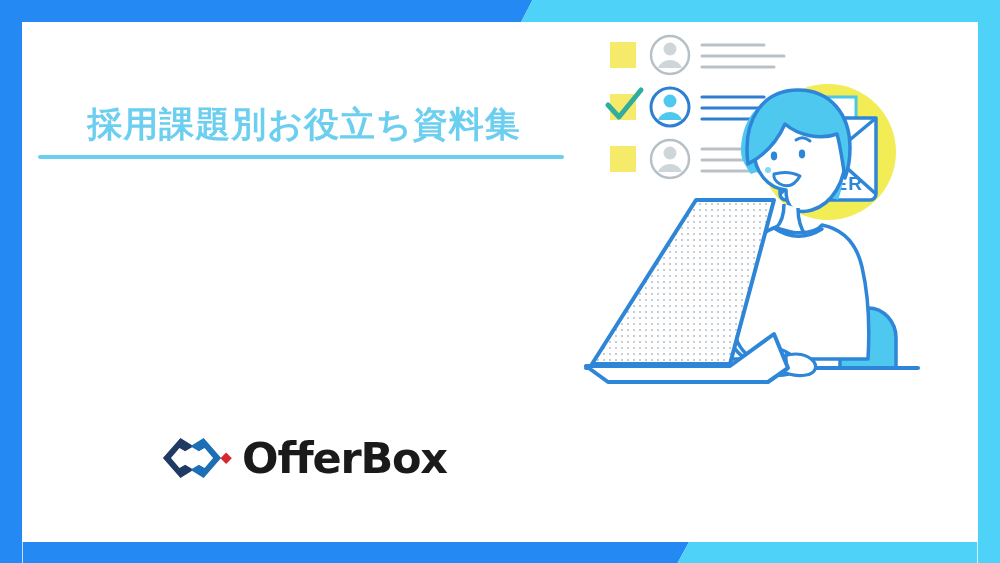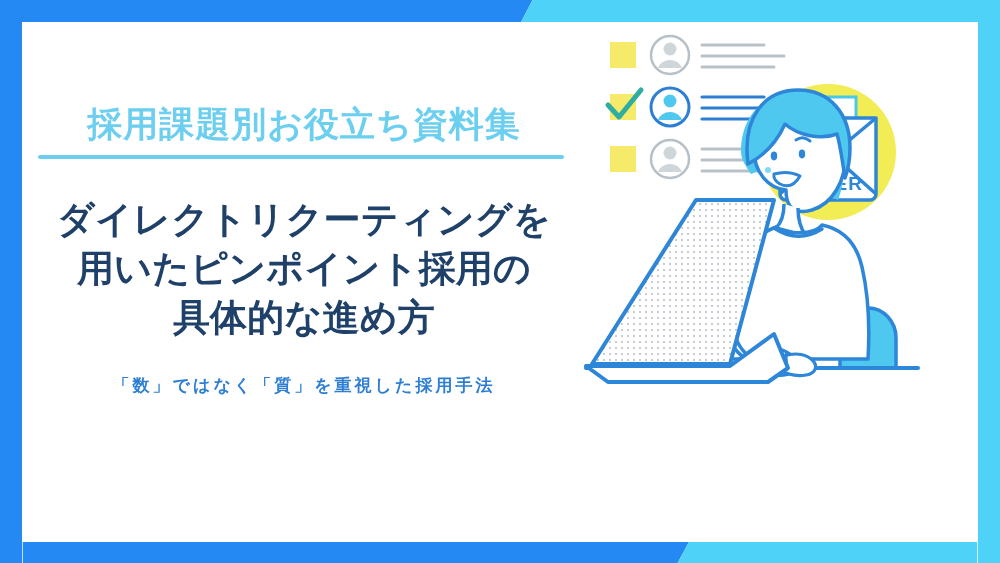--- a/index.html
+++ b/index.html
@@ -139,28 +139,33 @@
   </div>
 
   <div class="card">
 
     <div class="left-col">
 
       <div class="eyebrow">採用課題別お役立ち資料集</div>
 
       <div class="divider"></div>
 
-      <div class="headline">
-        <div>ダイレクトリクーティングを</div>
-        <div>用いたピンポイント採用の</div>
-        <div>具体的な進め方</div>
+
+
+      <div class="logo">
+        <svg class="logo-mark" viewBox="0 0 76 46">
+
+          <path d="M20.5,2 L34.5,10.5 L25.5,16 L19.5,12.5 L10.5,23 L19.5,33.5 L25.5,30 L34.5,35.5 L20.5,44 L2,23 Z" fill="#1f3a63"></path>
+
+          <path d="M45,2 L63.5,23 L45,44 L31,35.5 L40,30 L46,33.5 L55,23 L46,12.5 L40,16 L31,10.5 Z" fill="#1c6fb5"></path>
+
+          <rect x="64.5" y="19" width="8.5" height="8.5" transform="rotate(45 68.75 23.25)" fill="#d9262e"></rect>
+        </svg>
+        <span class="logo-word">OfferBox</span>
       </div>
-
-      <div class="subhead">「数」ではなく「質」を重視した採用手法</div>
-
     </div>
 
     <div class="illus">
       <svg width="400" height="520" viewBox="0 0 400 520">
 
         <defs>
           <pattern id="dots" width="6" height="6" patternUnits="userSpaceOnUse">
             <circle cx="2" cy="2" r="1" fill="#5f6f7d" opacity="0.55"></circle>
           </pattern>
         </defs>

